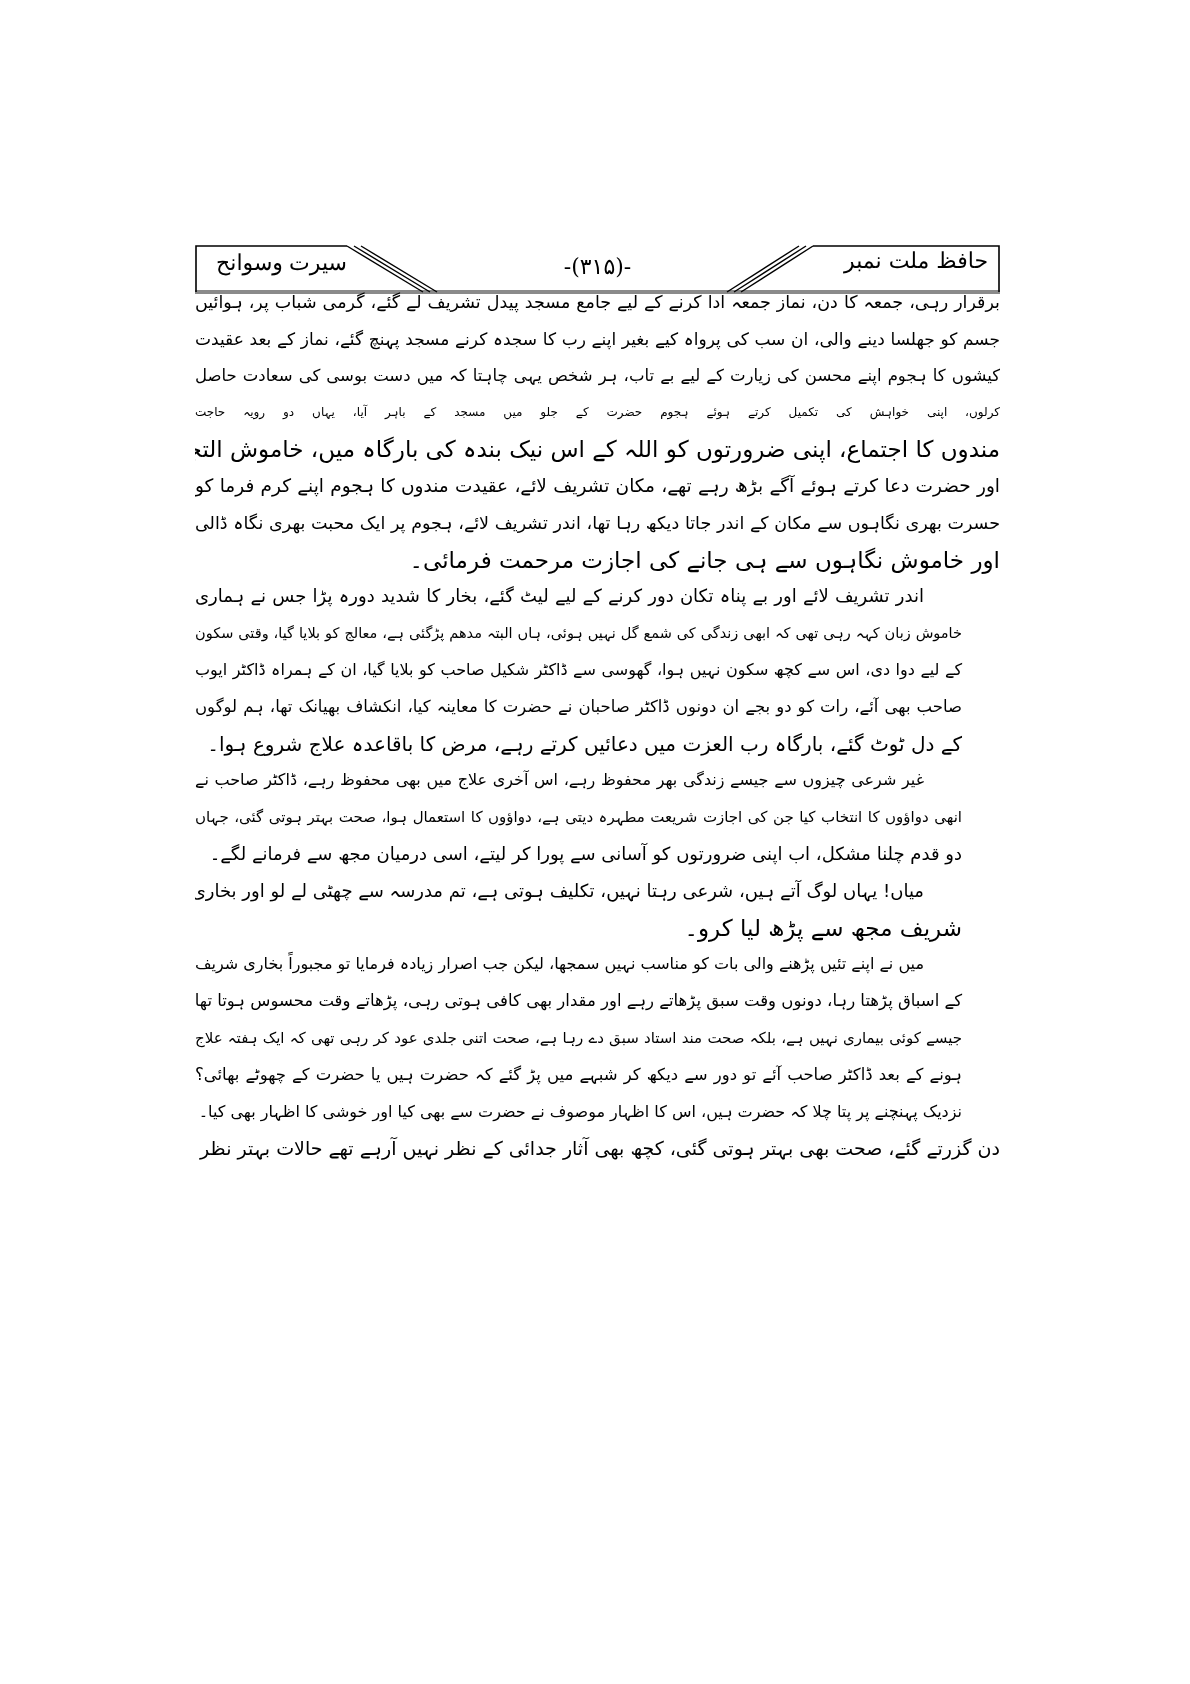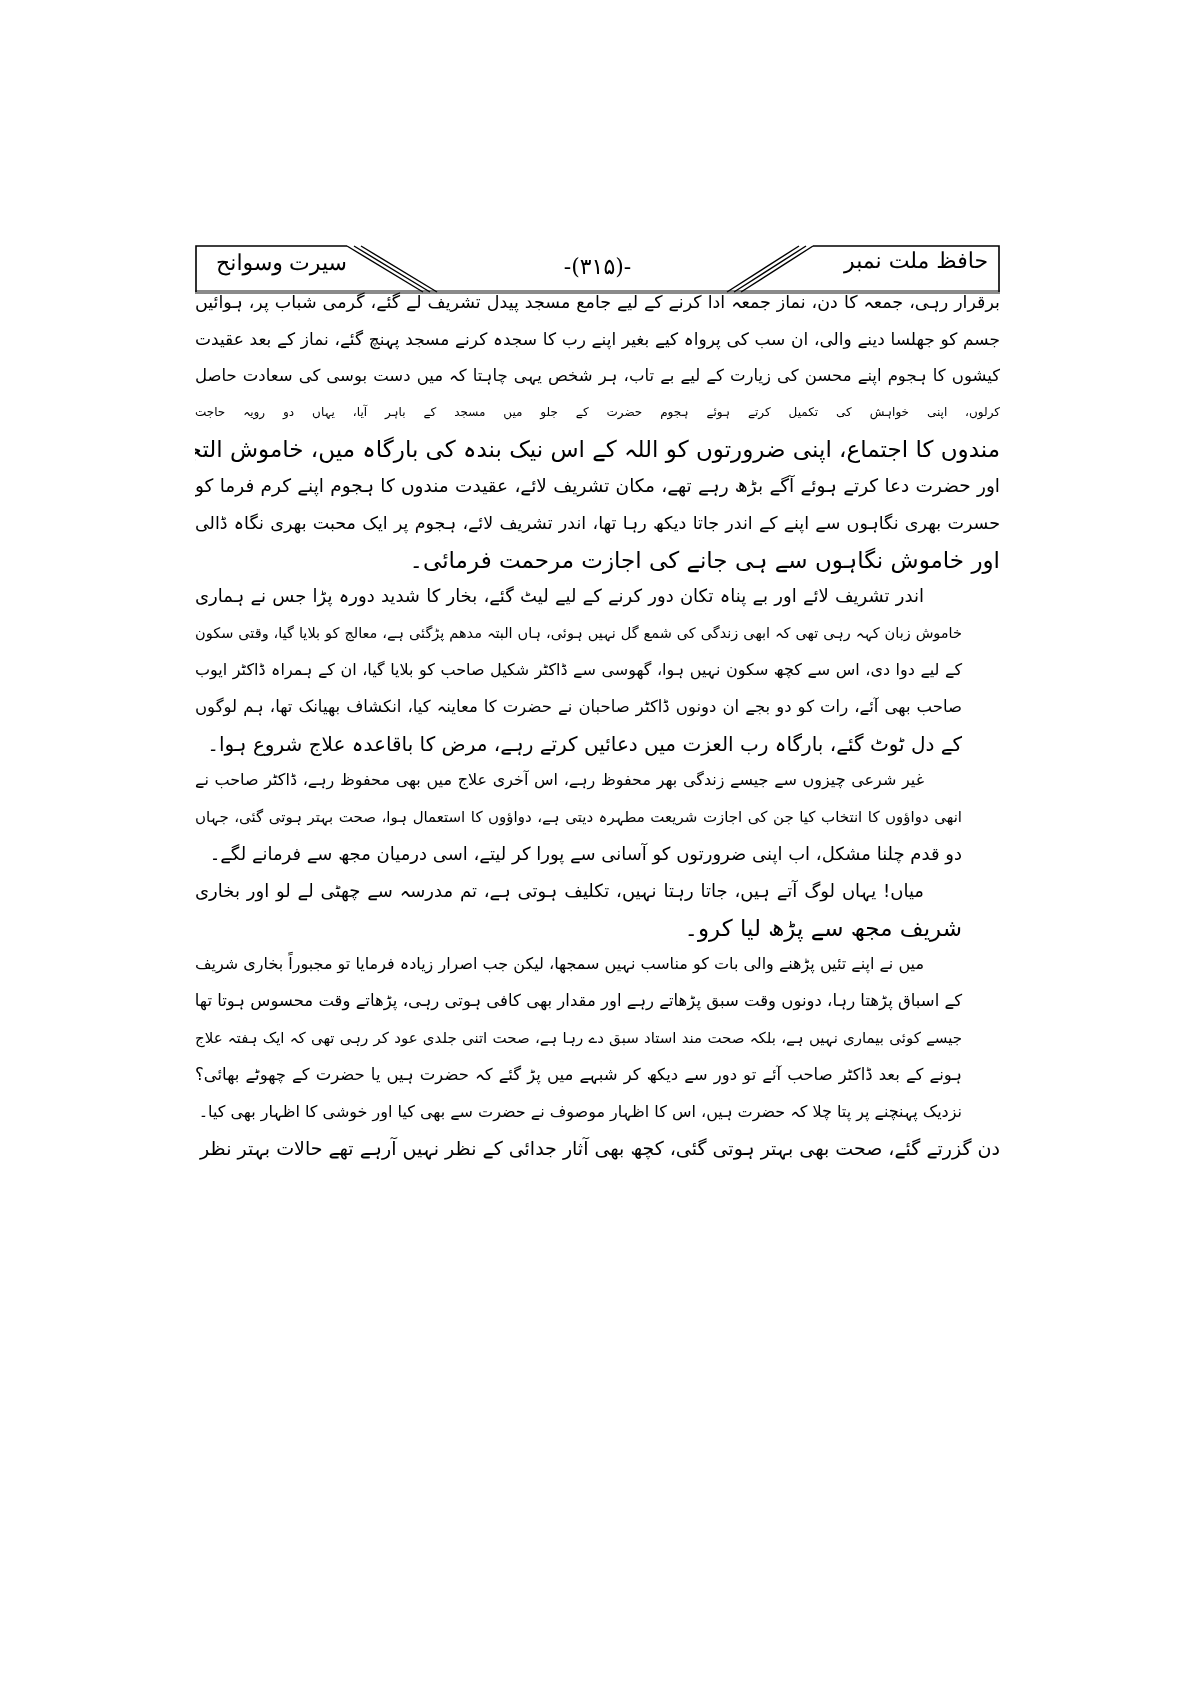--- a/index.html
+++ b/index.html
@@ -125,37 +125,37 @@
 </div>
 
 <div class="body-text" id="body-text">
     <div class="para">
       <span class="line" style="font-size: 17.5px;">برقرار رہی، جمعہ کا دن، نماز جمعہ ادا کرنے کے لیے جامع مسجد پیدل تشریف لے گئے، گرمی شباب پر، ہوائیں</span>
       <span class="line" style="font-size: 17px;">جسم کو جھلسا دینے والی، ان سب کی پرواہ کیے بغیر اپنے رب کا سجدہ کرنے مسجد پہنچ گئے، نماز کے بعد عقیدت</span>
       <span class="line" style="font-size: 16.5px;">کیشوں کا ہجوم اپنے محسن کی زیارت کے لیے بے تاب، ہر شخص یہی چاہتا کہ میں دست بوسی کی سعادت حاصل</span>
       <span class="line" style="font-size: 12px;">کرلوں، اپنی خواہش کی تکمیل کرتے ہوئے ہجوم حضرت کے جلو میں مسجد کے باہر آیا، یہاں دو رویہ حاجت</span>
       <span class="line" style="font-size: 23px;">مندوں کا اجتماع، اپنی ضرورتوں کو اللہ کے اس نیک بندہ کی بارگاہ میں، خاموش التجاؤوں کے ساتھ پیش کررہا تھا</span>
       <span class="line" style="font-size: 18.5px;">اور حضرت دعا کرتے ہوئے آگے بڑھ رہے تھے، مکان تشریف لائے، عقیدت مندوں کا ہجوم اپنے کرم فرما کو</span>
-      <span class="line" style="font-size: 17.5px;">حسرت بھری نگاہوں سے اپنے کے اندر جاتا دیکھ رہا تھا، اندر تشریف لائے، ہجوم پر ایک محبت بھری نگاہ ڈالی</span>
+      <span class="line" style="font-size: 17.5px;">حسرت بھری نگاہوں سے مکان کے اندر جاتا دیکھ رہا تھا، اندر تشریف لائے، ہجوم پر ایک محبت بھری نگاہ ڈالی</span>
       <span class="line last">اور خاموش نگاہوں سے ہی جانے کی اجازت مرحمت فرمائی۔</span>
     </div>
     <div class="para indent">
       <span class="line" style="padding-right: 38px; font-size: 18px;">اندر تشریف لائے اور بے پناہ تکان دور کرنے کے لیے لیٹ گئے، بخار کا شدید دورہ پڑا جس نے ہماری</span>
       <span class="line" style="font-size: 14.5px;">خاموش زبان کہہ رہی تھی کہ ابھی زندگی کی شمع گل نہیں ہوئی، ہاں البتہ مدھم پڑگئی ہے، معالج کو بلایا گیا، وقتی سکون</span>
       <span class="line" style="font-size: 16px;">کے لیے دوا دی، اس سے کچھ سکون نہیں ہوا، گھوسی سے ڈاکٹر شکیل صاحب کو بلایا گیا، ان کے ہمراہ ڈاکٹر ایوب</span>
       <span class="line" style="font-size: 16.5px;">صاحب بھی آئے، رات کو دو بجے ان دونوں ڈاکٹر صاحبان نے حضرت کا معاینہ کیا، انکشاف بھیانک تھا، ہم لوگوں</span>
       <span class="line last" style="font-size: 20px;">کے دل ٹوٹ گئے، بارگاہ رب العزت میں دعائیں کرتے رہے، مرض کا باقاعدہ علاج شروع ہوا۔</span>
     </div>
     <div class="para indent">
       <span class="line" style="padding-right: 38px; font-size: 16px;">غیر شرعی چیزوں سے جیسے زندگی بھر محفوظ رہے، اس آخری علاج میں بھی محفوظ رہے، ڈاکٹر صاحب نے</span>
       <span class="line" style="font-size: 15px;">انھی دواؤوں کا انتخاب کیا جن کی اجازت شریعت مطہرہ دیتی ہے، دواؤوں کا استعمال ہوا، صحت بہتر ہوتی گئی، جہاں</span>
       <span class="line last" style="font-size: 18px;">دو قدم چلنا مشکل، اب اپنی ضرورتوں کو آسانی سے پورا کر لیتے، اسی درمیان مجھ سے فرمانے لگے۔</span>
     </div>
     <div class="para indent">
-      <span class="line" style="padding-right: 38px; font-size: 18px;">میاں! یہاں لوگ آتے ہیں، جاتا رہتا نہیں، تکلیف ہوتی ہے، تم مدرسہ سے چھٹی لے لو اور بخاری</span>
+      <span class="line" style="padding-right: 38px; font-size: 18px;">میاں! یہاں لوگ آتے ہیں، شرعی رہتا نہیں، تکلیف ہوتی ہے، تم مدرسہ سے چھٹی لے لو اور بخاری</span>
       <span class="line last">شریف مجھ سے پڑھ لیا کرو۔</span>
     </div>
     <div class="para indent">
       <span class="line" style="padding-right: 38px; font-size: 16px;">میں نے اپنے تئیں پڑھنے والی بات کو مناسب نہیں سمجھا، لیکن جب اصرار زیادہ فرمایا تو مجبوراً بخاری شریف</span>
       <span class="line" style="font-size: 16.5px;">کے اسباق پڑھتا رہا، دونوں وقت سبق پڑھاتے رہے اور مقدار بھی کافی ہوتی رہی، پڑھاتے وقت محسوس ہوتا تھا</span>
       <span class="line" style="font-size: 15px;">جیسے کوئی بیماری نہیں ہے، بلکہ صحت مند استاد سبق دے رہا ہے، صحت اتنی جلدی عود کر رہی تھی کہ ایک ہفتہ علاج</span>
       <span class="line" style="font-size: 16.5px;">ہونے کے بعد ڈاکٹر صاحب آئے تو دور سے دیکھ کر شبہے میں پڑ گئے کہ حضرت ہیں یا حضرت کے چھوٹے بھائی؟</span>
       <span class="line last" style="font-size: 16px;">نزدیک پہنچنے پر پتا چلا کہ حضرت ہیں، اس کا اظہار موصوف نے حضرت سے بھی کیا اور خوشی کا اظہار بھی کیا۔</span>
     </div>
     <div class="para">

